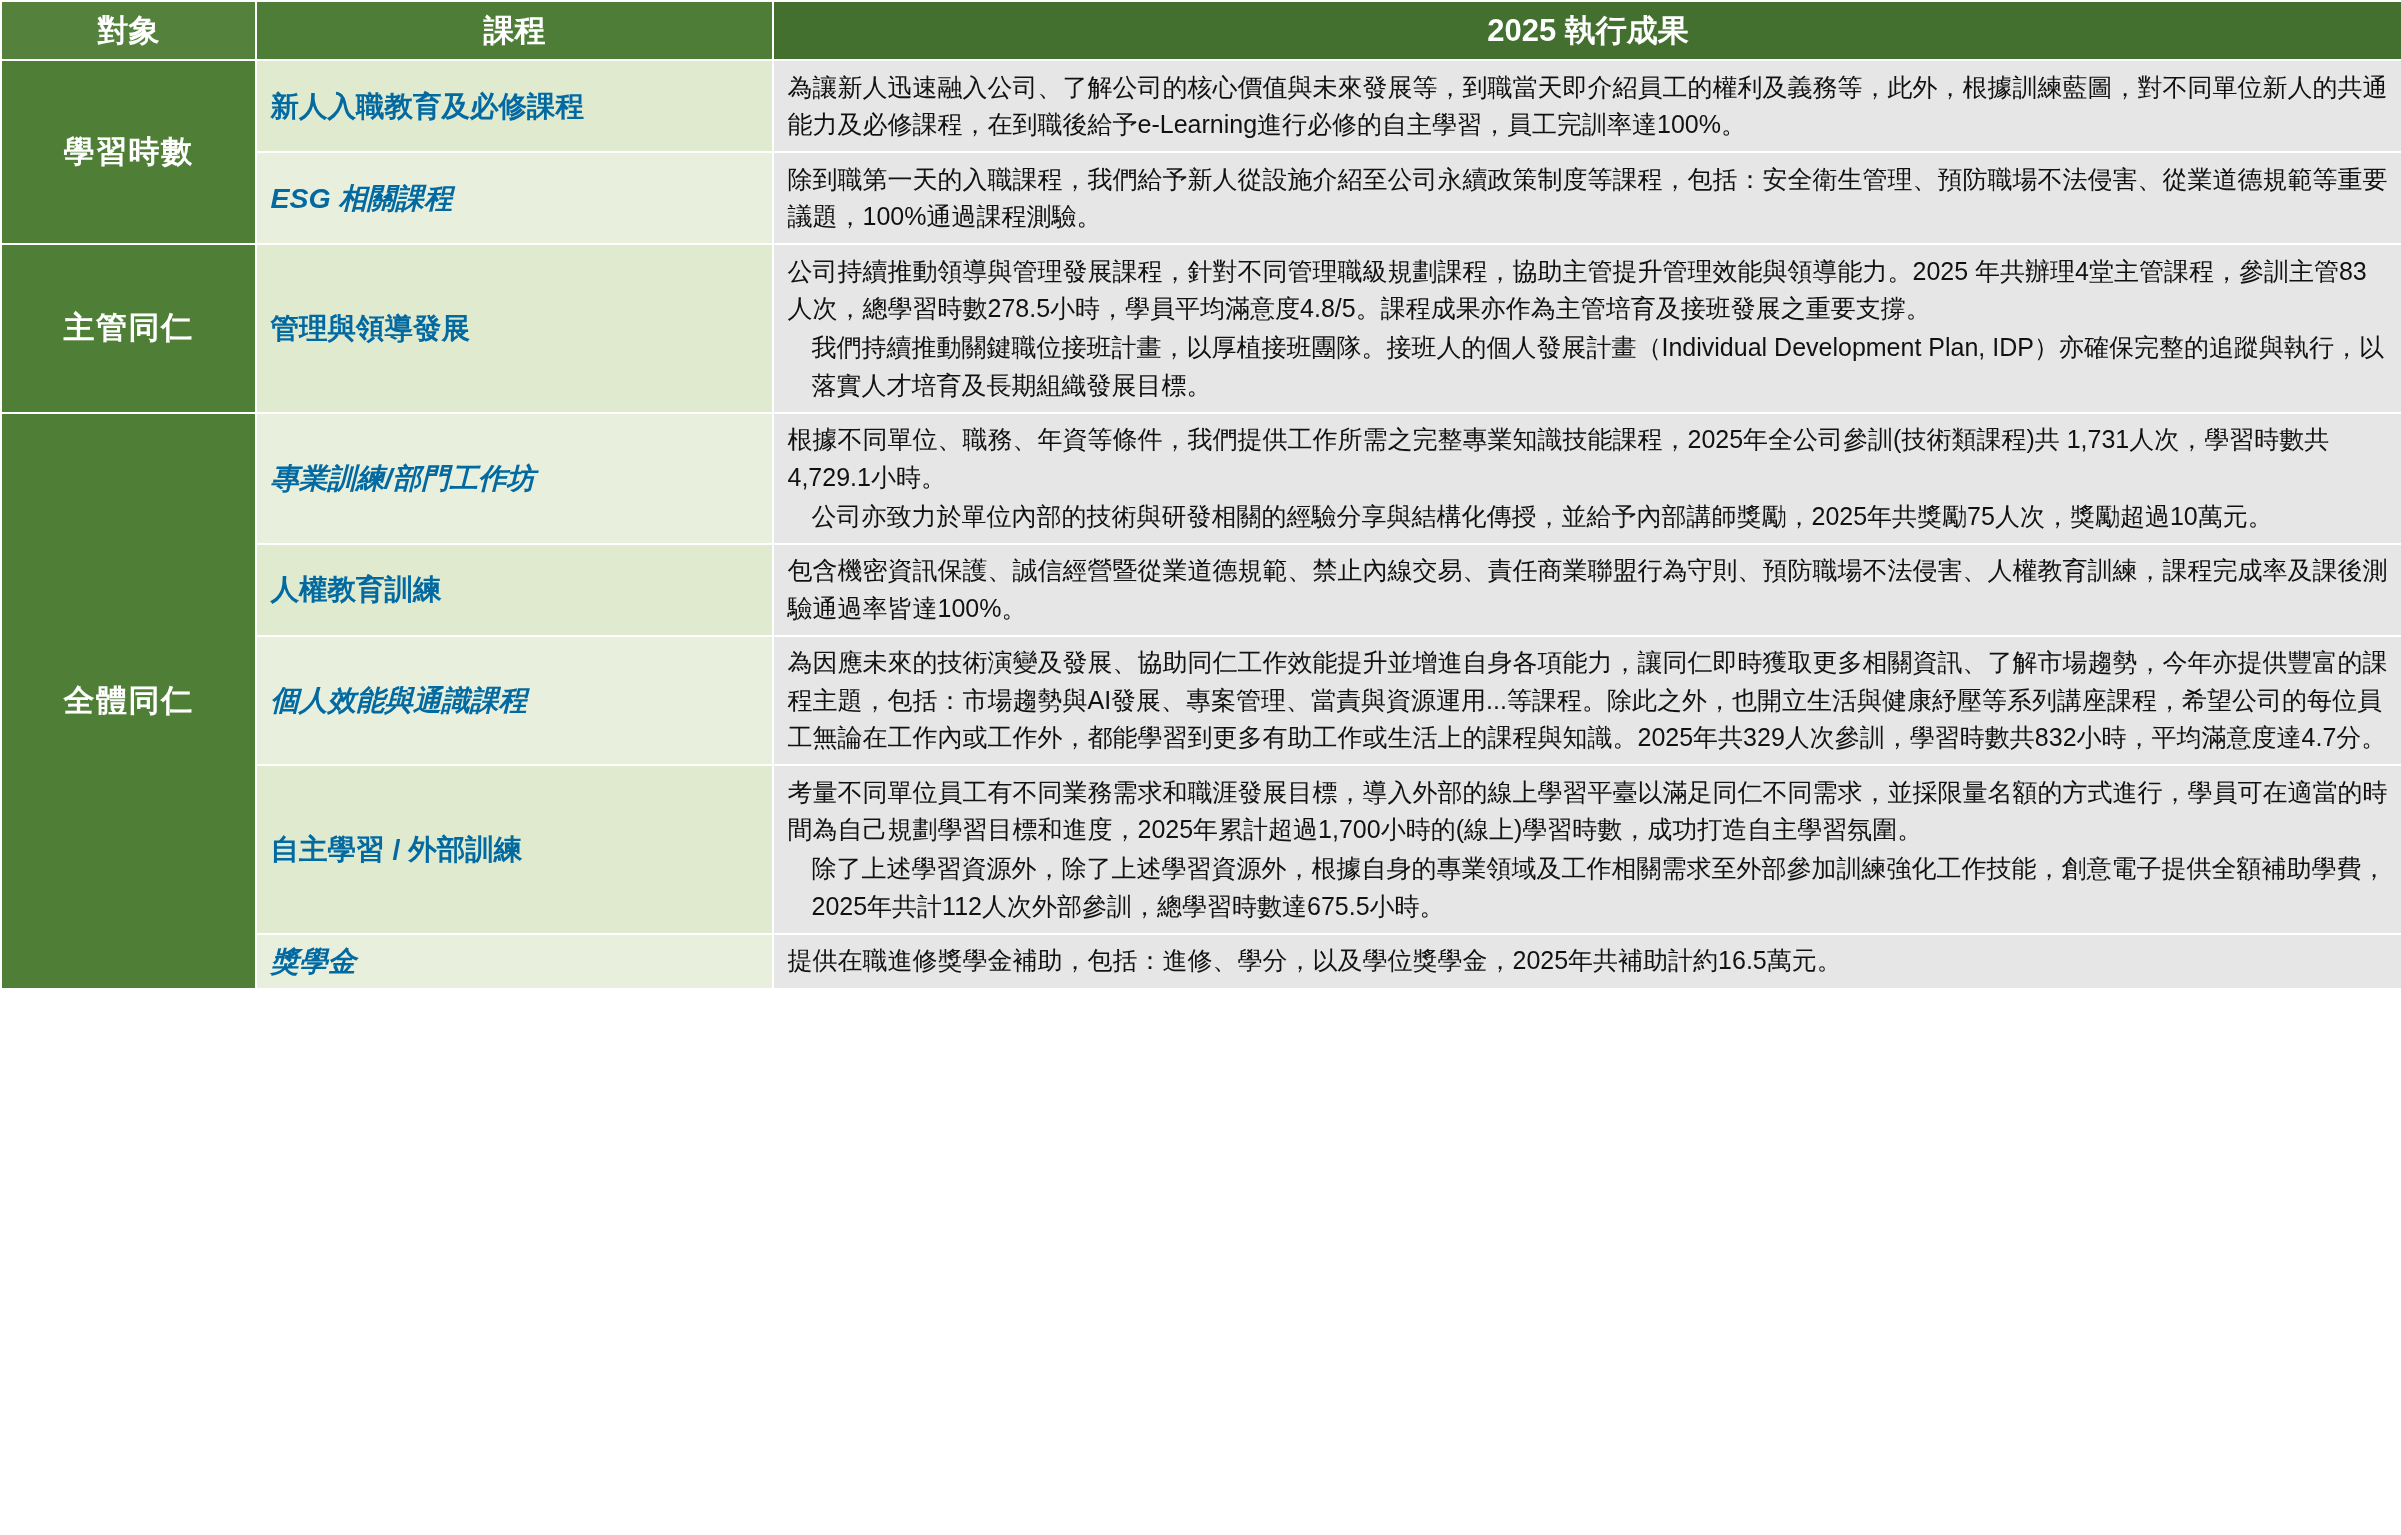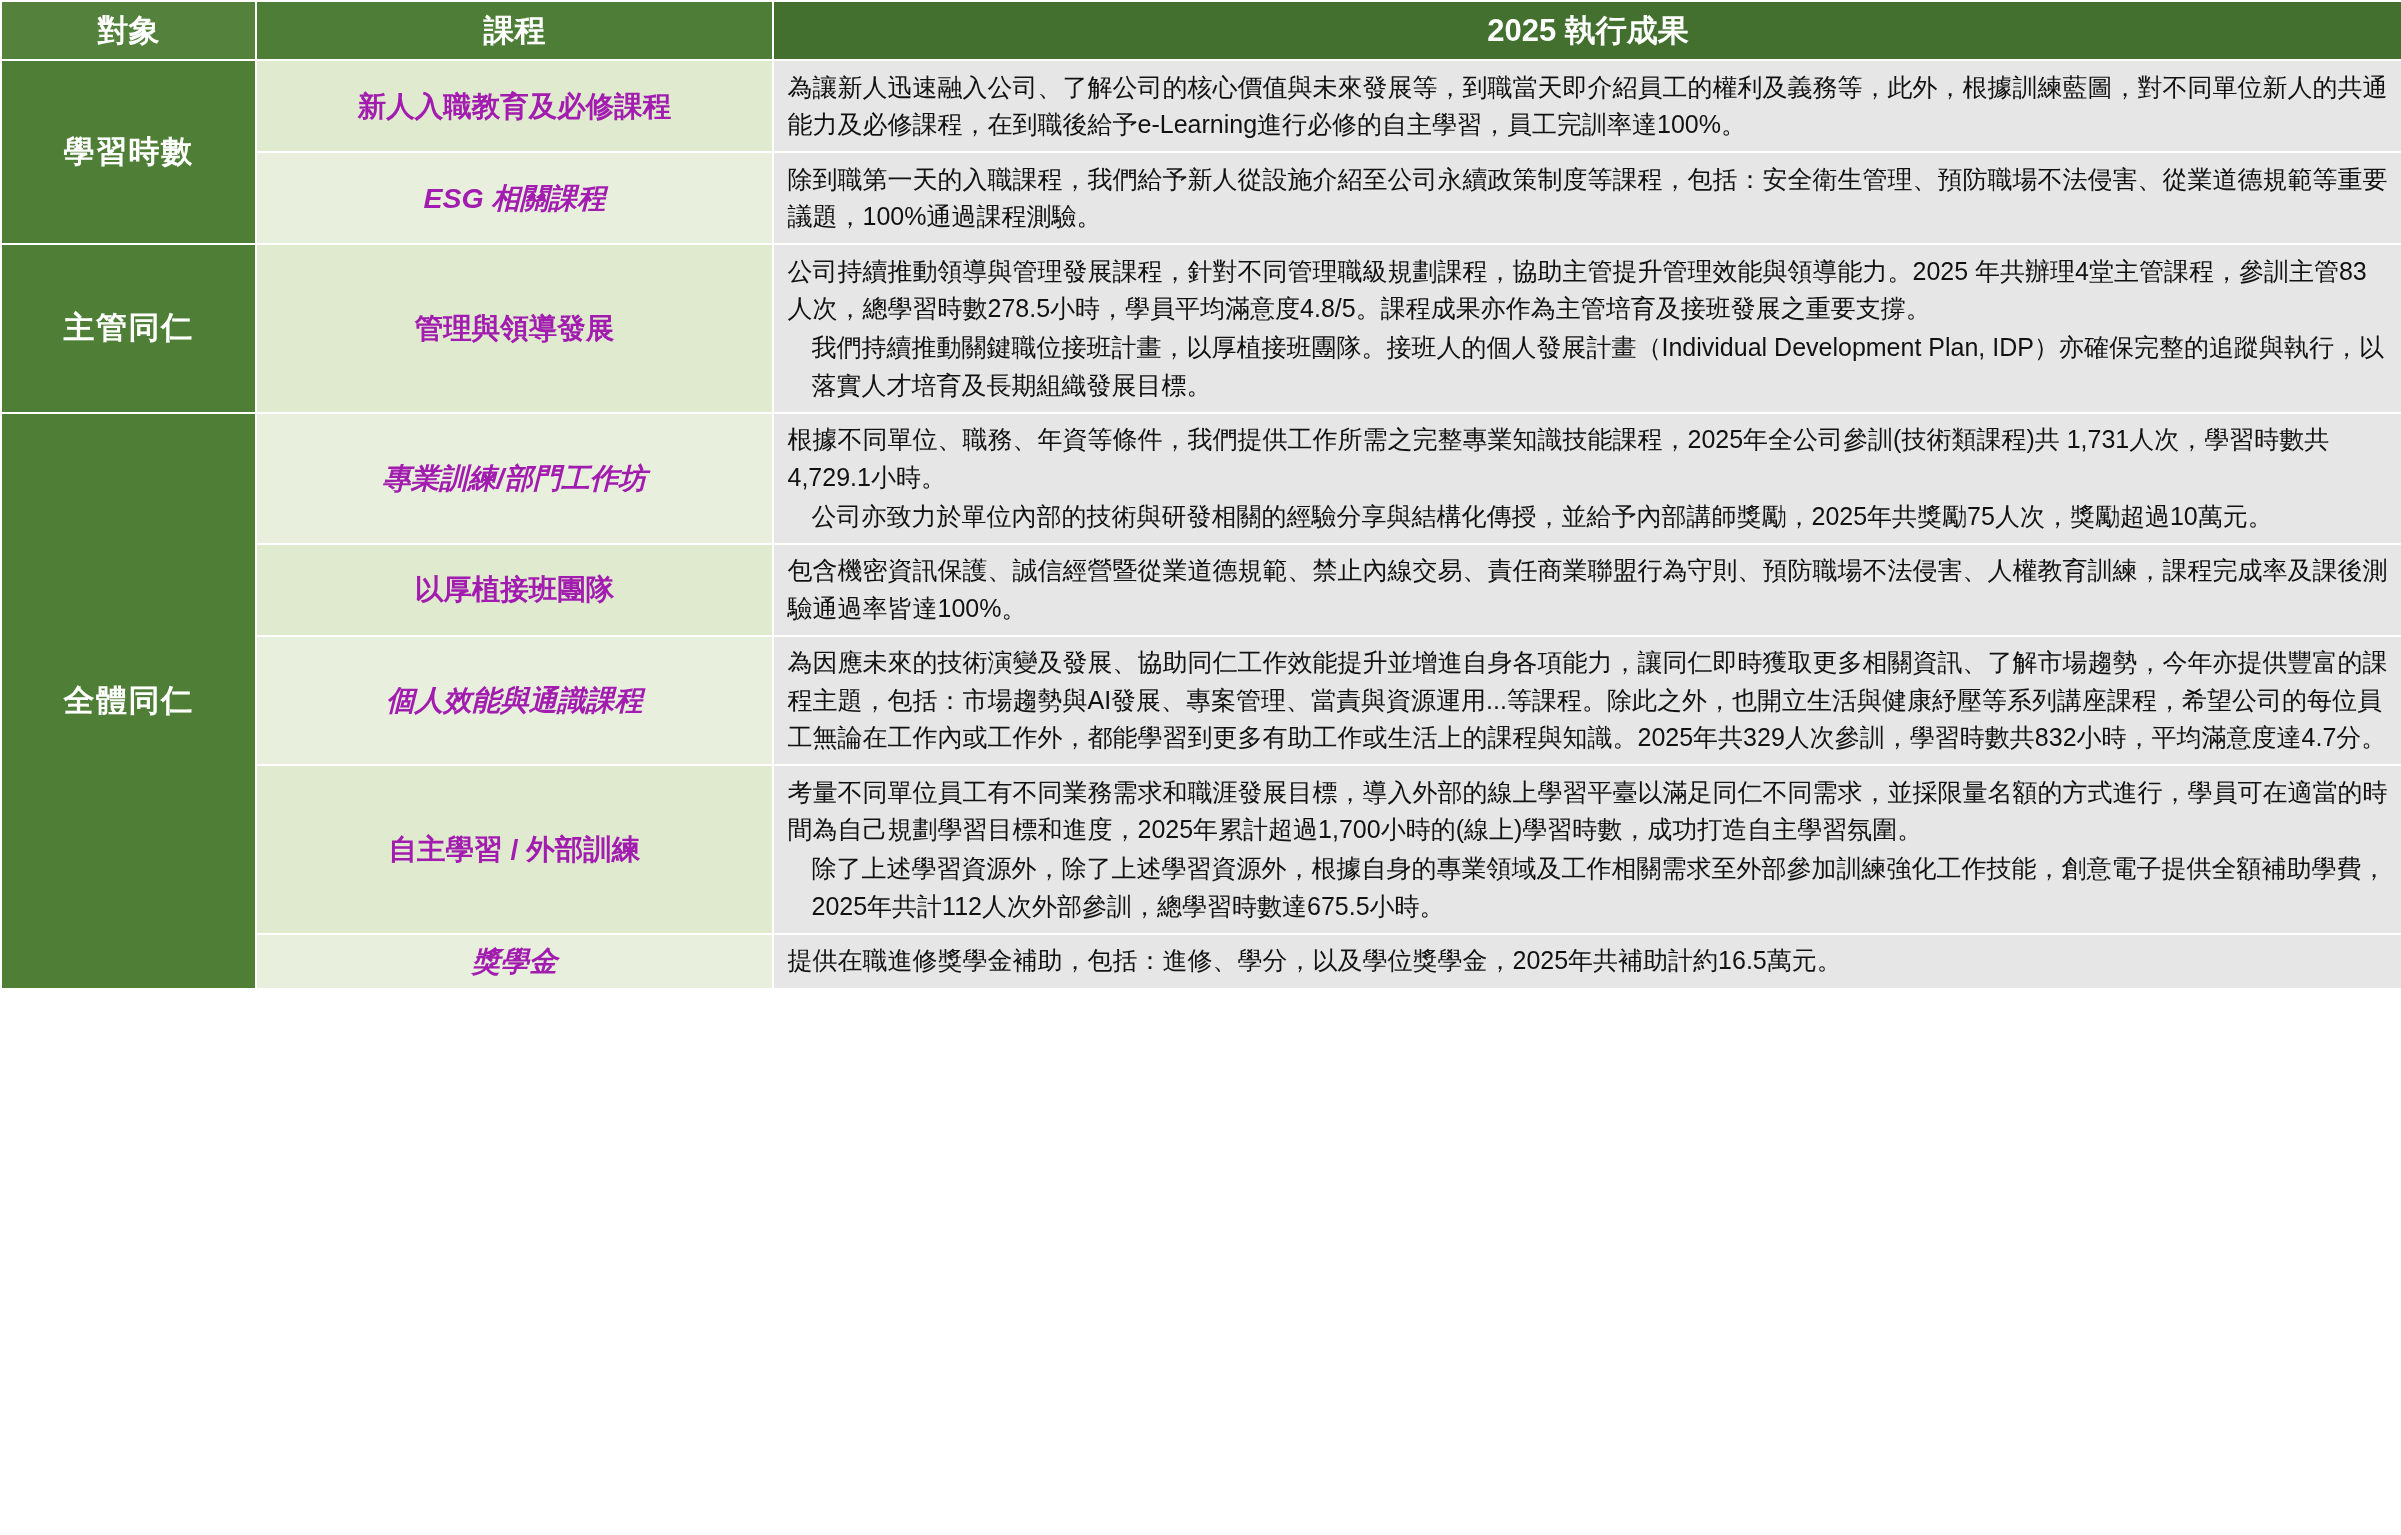--- a/index.html
+++ b/index.html
@@ -58,22 +58,22 @@
     font-size: 31px;
     font-weight: bold;
     text-align: center;
     letter-spacing: 1.5px;
   }
 
   
   .course {
     font-size: 28.5px;
     font-weight: bold;
-    color: #a21caf;
-    text-align: center;
+    color: #0369a1;
+    text-align: left;
     line-height: 1.35;
     margin-top: 24px;
   }
   .course-a { background: #dfeacf; }
   .course-b { background: #e8f0dd; font-style: italic; }
 
   
   .result {
     background: #e6e6e6;
     color: #111111;
@@ -135,21 +135,21 @@
 
       <tr>
         <td class="aud" rowspan="5">全體同仁</td>
         <td class="course course-b">專業訓練/部門工作坊</td>
         <td class="result pad-lg">
           <p>根據不同單位、職務、年資等條件，我們提供工作所需之完整專業知識技能課程，2025年全公司參訓(技術類課程)共 1,731人次，學習時數共4,729.1小時。</p>
           <p>公司亦致力於單位內部的技術與研發相關的經驗分享與結構化傳授，並給予內部講師獎勵，2025年共獎勵75人次，獎勵超過10萬元。</p>
         </td>
       </tr>
       <tr>
-        <td class="course course-a">以厚植接班團隊</td>
+        <td class="course course-a">人權教育訓練</td>
         <td class="result">
           <p>包含機密資訊保護、誠信經營暨從業道德規範、禁止內線交易、責任商業聯盟行為守則、預防職場不法侵害、人權教育訓練，課程完成率及課後測驗通過率皆達100%。</p>
         </td>
       </tr>
       <tr>
         <td class="course course-b">個人效能與通識課程</td>
         <td class="result pad-lg">
           <p>為因應未來的技術演變及發展、協助同仁工作效能提升並增進自身各項能力，讓同仁即時獲取更多相關資訊、了解市場趨勢，今年亦提供豐富的課程主題，包括：市場趨勢與AI發展、專案管理、當責與資源運用...等課程。除此之外，也開立生活與健康紓壓等系列講座課程，希望公司的每位員工無論在工作內或工作外，都能學習到更多有助工作或生活上的課程與知識。2025年共329人次參訓，學習時數共832小時，平均滿意度達4.7分。</p>
         </td>
       </tr>

